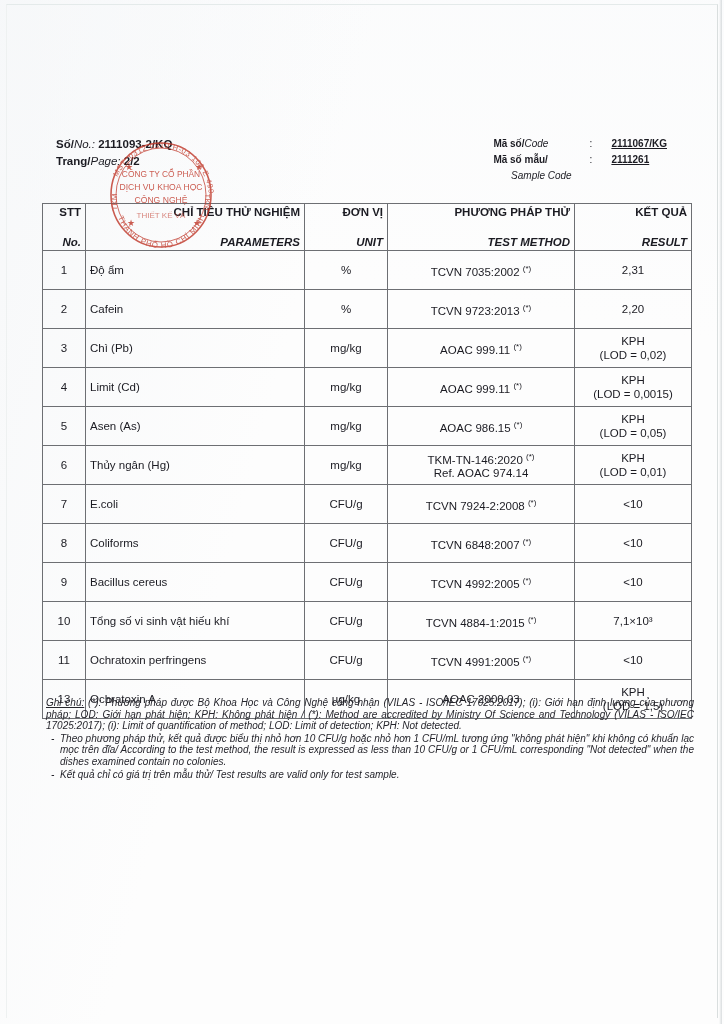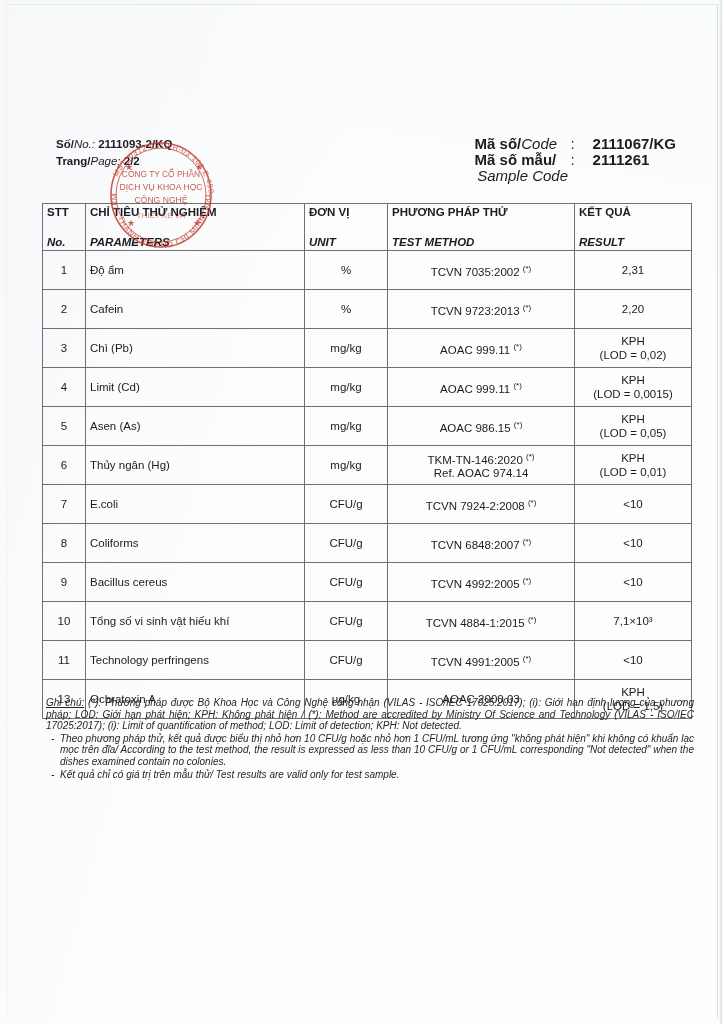--- a/index.html
+++ b/index.html
@@ -56,31 +56,31 @@
     display: flex;
     justify-content: space-between;
     padding: 0 30px 0 56px;
   }
   .hdr-left { font-size: 11.5px; line-height: 17px; }
   .hdr-left .line { white-space: nowrap; }
   .lbl-b { font-weight: bold; }
   .lbl-i { font-style: italic; }
 
   .hdr-right {
-    font-size: 15px;
+    font-size: 10px;
     line-height: 16px;
-    margin-right: 18px;
+    margin-right: 27px;
   }
   .hdr-right .row {
     display: flex;
     white-space: nowrap;
   }
   .hdr-right .k { width: 96px; }
   .hdr-right .c { width: 22px; }
-  .hdr-right .v { font-weight: bold; }
+  .hdr-right .v { font-weight: bold; text-decoration: underline; }
   .hdr-right .sub { font-style: italic; text-align: center; }
 
   
   #stamp {
     position: absolute;
     left: 95px;
     top: 126px;
     width: 132px;
     height: 136px;
     opacity: 0.82;
@@ -101,21 +101,21 @@
   table.report td, table.report th {
     border: 1px solid #6d6f73;
     padding: 0 4px;
     font-size: 11.5px;
     color: #1b1b22;
     vertical-align: middle;
     background: transparent;
   }
   thead th {
     height: 46px;
-    text-align: left;
+    text-align: right;
     font-weight: bold;
     line-height: 14px;
   }
   thead th .en {
     font-style: italic;
     display: block;
     margin-top: 16px;
   }
   tbody td { height: 38px; }
   td.c-no    { text-align: center; width: 34px; }
@@ -316,21 +316,21 @@
           </tr>
           <tr>
             <td class="c-no">10</td>
             <td class="c-param">Tổng số vi sinh vật hiếu khí</td>
             <td class="c-unit">CFU/g</td>
             <td class="c-meth"><span>TCVN 4884-1:2015</span> <sup class="star">(*)</sup></td>
             <td class="c-res"><span>7,1×10³</span></td>
           </tr>
           <tr>
             <td class="c-no">11</td>
-            <td class="c-param italic">Technology perfringens</td>
+            <td class="c-param italic">Ochratoxin perfringens</td>
             <td class="c-unit">CFU/g</td>
             <td class="c-meth"><span>TCVN 4991:2005</span> <sup class="star">(*)</sup></td>
             <td class="c-res"><span>&lt;10</span></td>
           </tr>
           <tr>
             <td class="c-no">13</td>
             <td class="c-param">Ochratoxin A</td>
             <td class="c-unit">µg/kg</td>
             <td class="c-meth"><span>AOAC 2000.03</span></td>
             <td class="c-res"><span>KPH</span><br><span>(LOD = 1,5)</span></td>

